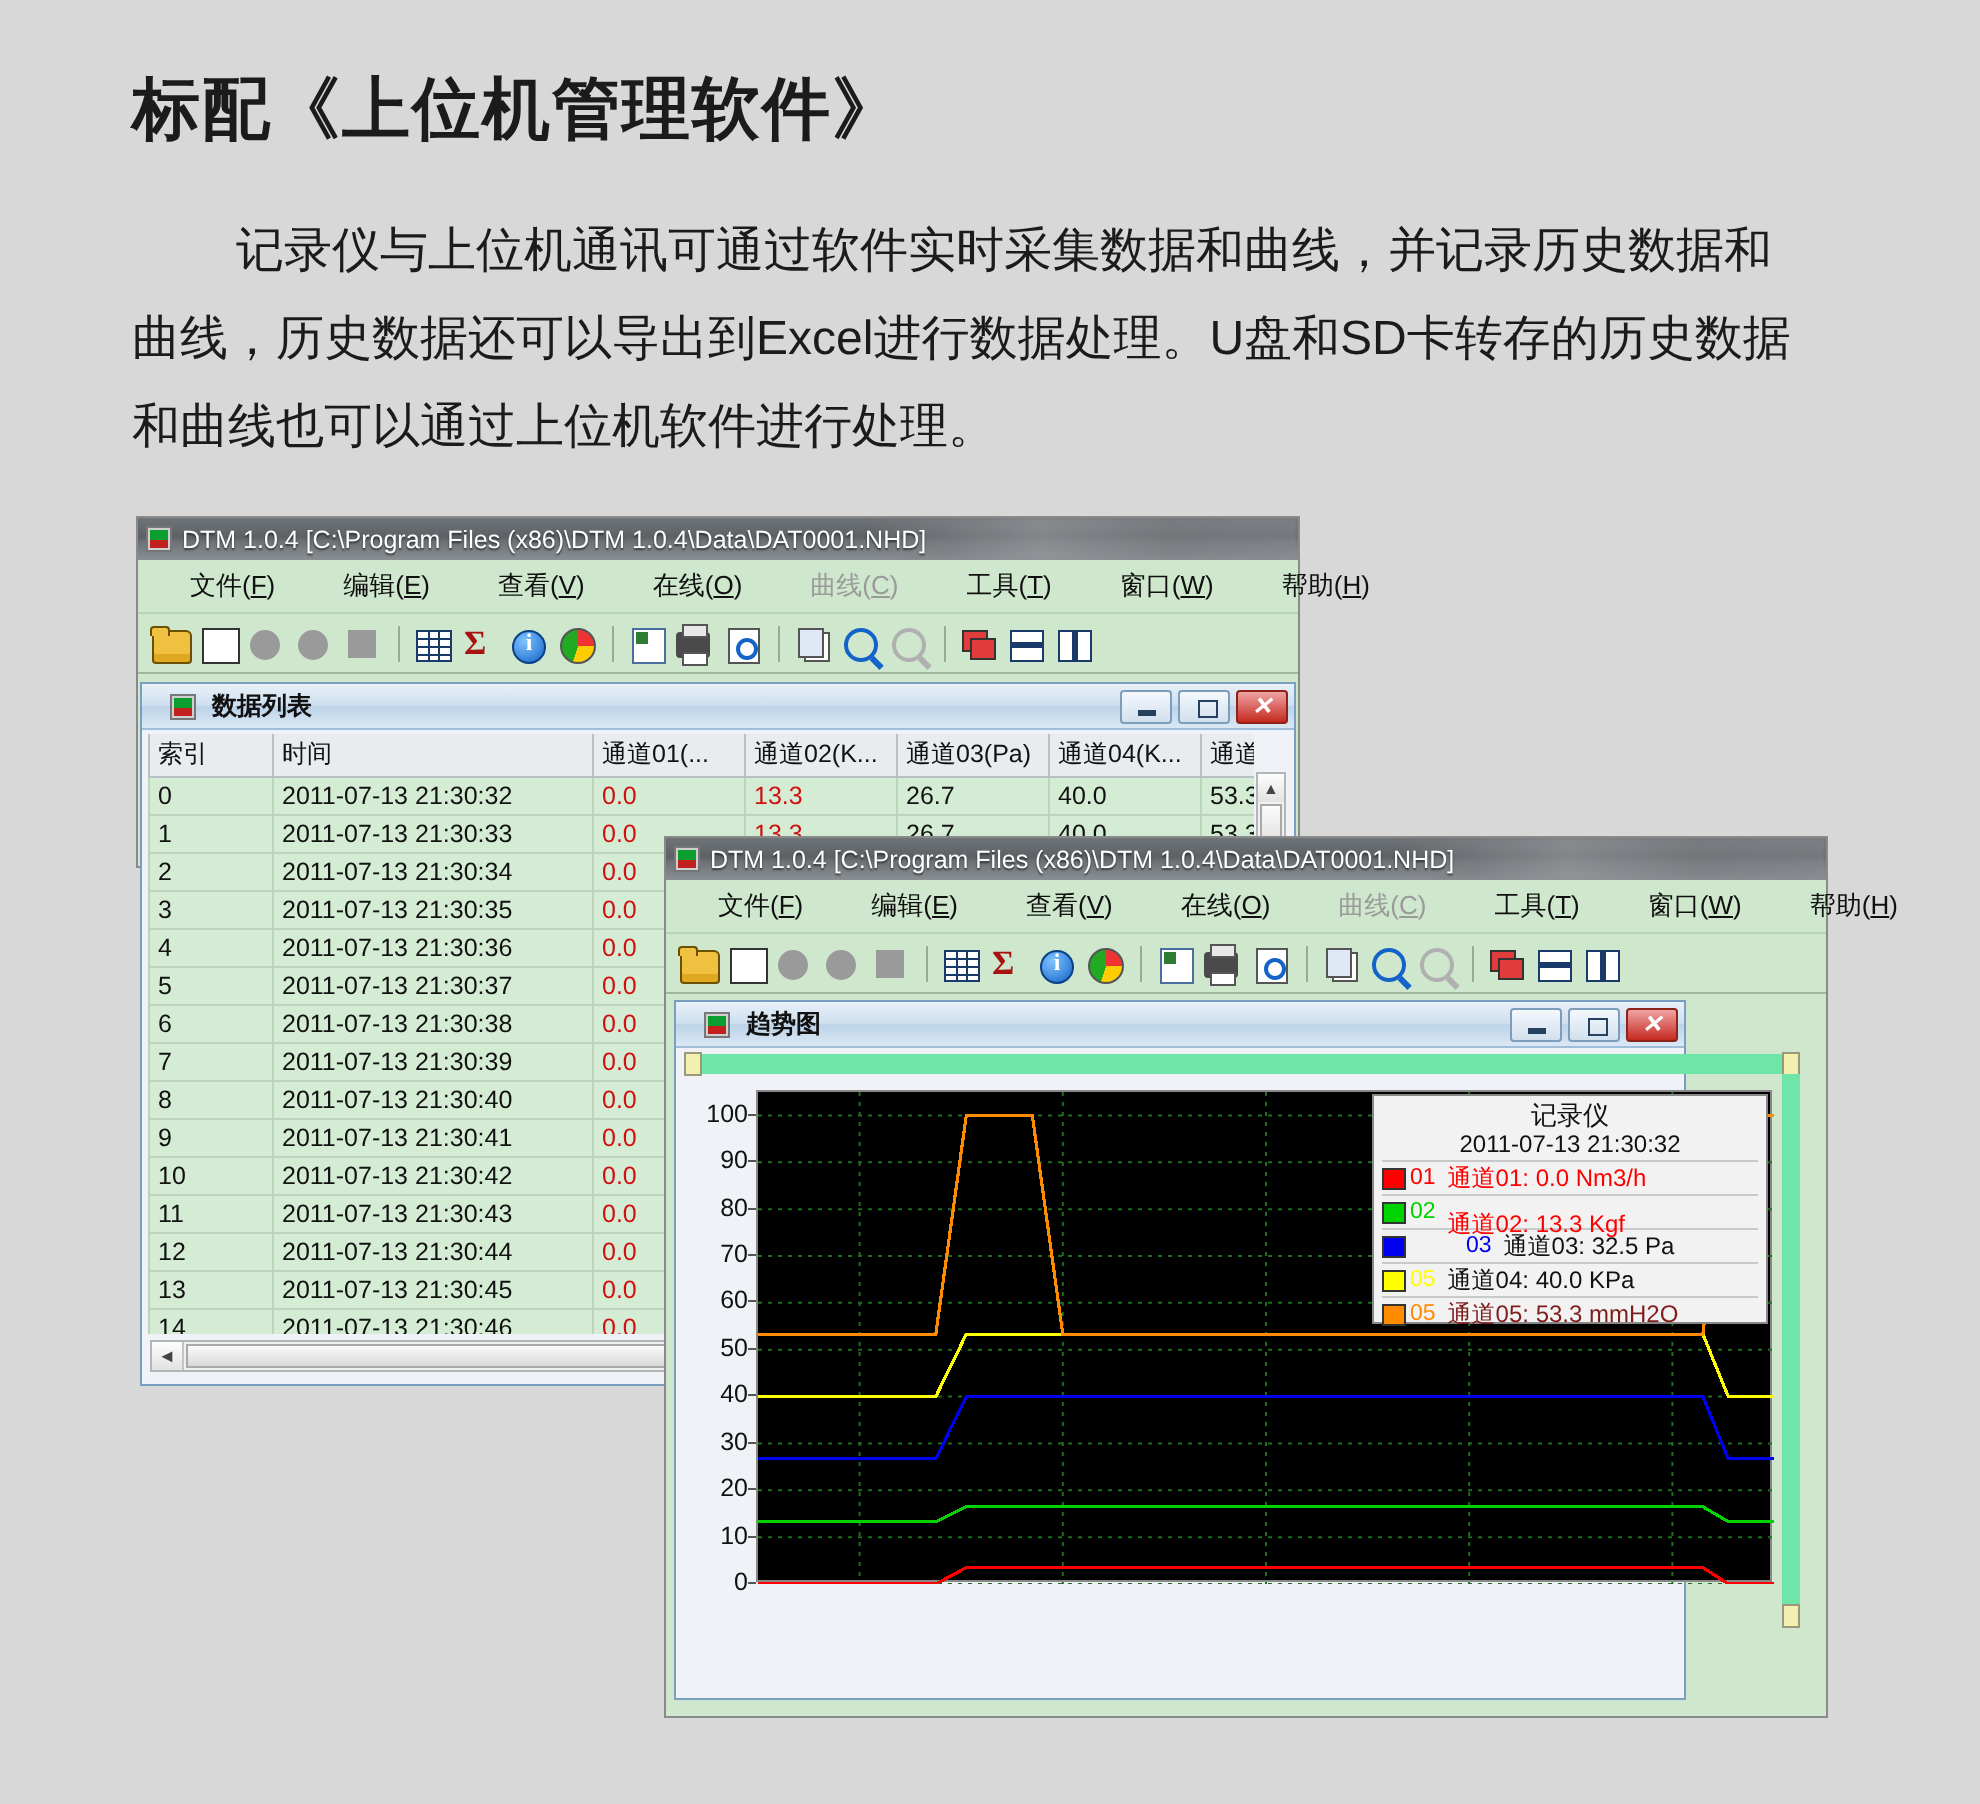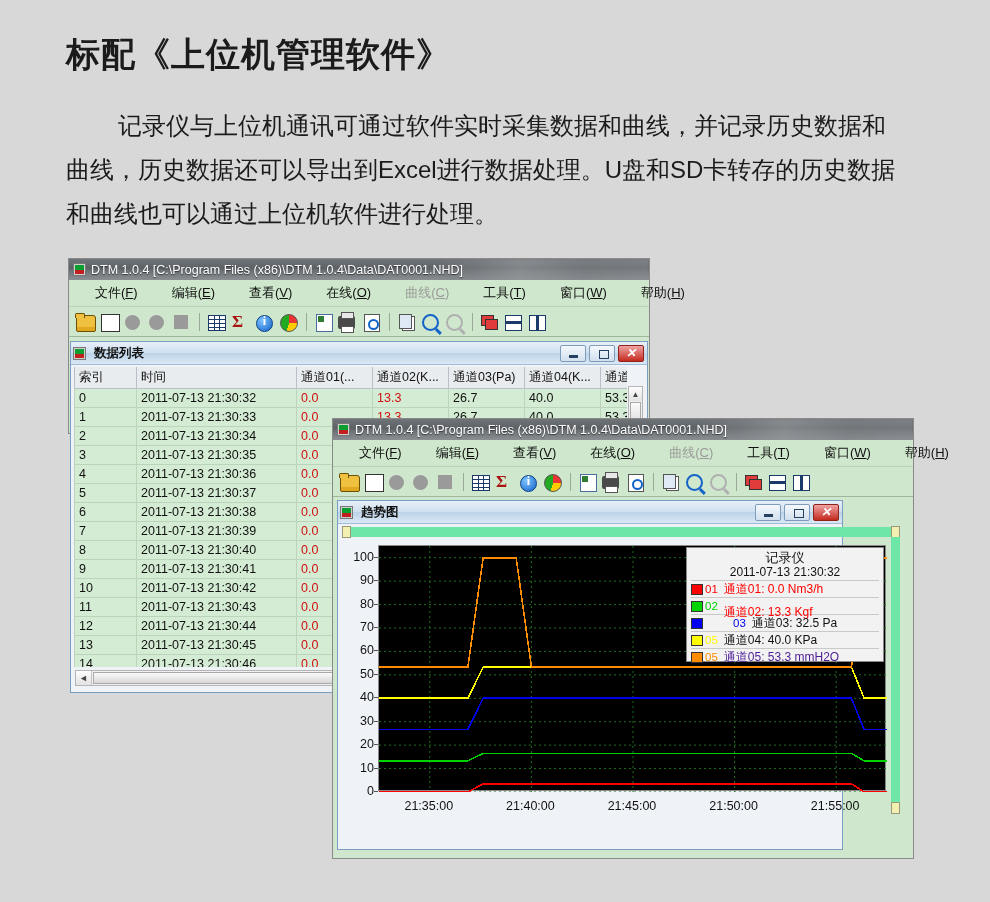--- a/index.html
+++ b/index.html
@@ -106,21 +106,21 @@
   .g-htile{width:15px;height:14px;position:absolute;left:3px;top:4px;border:1px solid #1a3a6a;background:#fff;}
   .g-htile::after{content:"";position:absolute;left:0;top:5px;right:0;height:3px;background:#1a3a6a;}
   .g-vtile{width:15px;height:14px;position:absolute;left:3px;top:4px;border:1px solid #1a3a6a;background:#fff;}
   .g-vtile::after{content:"";position:absolute;top:0;left:6px;bottom:0;width:3px;background:#1a3a6a;}
 
   
   .mdi{position:absolute;box-sizing:border-box;border:1px solid #7a9ec0;background:#eff3f8;}
   .mdi-title{
     height:22px;display:flex;align-items:center;
     background:linear-gradient(to bottom,#e8f0f8 0%,#cfe0f0 48%,#bcd3e8 52%,#dbe8f5 100%);
-    border-bottom:1px solid #9fbcd8;padding-left:0;
+    border-bottom:1px solid #9fbcd8;padding-left:12px;
   }
   .mdi-title .tb-icon{margin-left:2px;}
   .mdi-title .ttl{font-size:12.5px;color:#111;font-weight:bold;margin-left:3px;}
   .wbtns{margin-left:auto;display:flex;align-items:center;padding-right:3px;}
   .wbtn{
     width:26px;height:17px;margin-left:3px;border:1px solid #7d9dbb;border-radius:2px;
     background:linear-gradient(to bottom,#f4f8fc,#d2e0ee);
     position:relative;box-sizing:border-box;
   }
   .wbtn.close{background:linear-gradient(to bottom,#f0a3a3,#c42a1f);border-color:#8e2318;}
@@ -606,27 +606,20 @@
         <div class="ytick" style="top: 105.429px;">60</div>
         <div style="position: absolute; right: -4px; width: 4px; height: 1px; background: rgb(85, 85, 85); top: 105.429px;"></div>
         <div class="ytick" style="top: 82px;">70</div>
         <div style="position: absolute; right: -4px; width: 4px; height: 1px; background: rgb(85, 85, 85); top: 82px;"></div>
         <div class="ytick" style="top: 58.5714px;">80</div>
         <div style="position: absolute; right: -4px; width: 4px; height: 1px; background: rgb(85, 85, 85); top: 58.5714px;"></div>
         <div class="ytick" style="top: 35.1429px;">90</div>
         <div style="position: absolute; right: -4px; width: 4px; height: 1px; background: rgb(85, 85, 85); top: 35.1429px;"></div>
         <div class="ytick" style="top: 11.7143px;">100</div>
         <div style="position: absolute; right: -4px; width: 4px; height: 1px; background: rgb(85, 85, 85); top: 11.7143px;"></div>
-      </div>
-    <div id="xaxis" style="position:absolute;left:40px;top:294px;width:508px;height:18px;">
-        <div class="xtick" style="left: 50.8px; top: 4px;">21:35:00</div>
-        <div class="xtick" style="left: 152.4px; top: 4px;">21:40:00</div>
-        <div class="xtick" style="left: 254px; top: 4px;">21:45:00</div>
-        <div class="xtick" style="left: 355.6px; top: 4px;">21:50:00</div>
-        <div class="xtick" style="left: 457.2px; top: 4px;">21:55:00</div>
       </div>
 
     <div class="legend" id="legend" style="left:348px;top:46px;width:198px;height:115px;">
       <div class="lg-title">记录仪</div>
       <div class="lg-date">2011-07-13 21:30:32</div>
       <div id="legend-rows">
           <div class="lg-row">
             <span class="lg-sw" style="background: rgb(255, 0, 0);"></span>
             <span class="lg-no" style="color: rgb(255, 0, 0);">01</span>
             <span class="lg-txt" style="color: rgb(255, 0, 0);">通道01: 0.0 Nm3/h</span>
@@ -642,18 +635,18 @@
             <span class="lg-txt" style="color: rgb(17, 17, 17);">通道03: 32.5 Pa</span>
           </div>
           <div class="lg-row">
             <span class="lg-sw" style="background: rgb(255, 255, 0);"></span>
             <span class="lg-no" style="color: rgb(255, 255, 0);">05</span>
             <span class="lg-txt" style="color: rgb(17, 17, 17);">通道04: 40.0 KPa</span>
           </div>
           <div class="lg-row">
             <span class="lg-sw" style="background: rgb(255, 140, 0);"></span>
             <span class="lg-no" style="color: rgb(255, 140, 0);">05</span>
-            <span class="lg-txt" style="color: #4c1d95;">通道05: 53.3 mmH2O</span>
+            <span class="lg-txt" style="color: #7f1d1d;">通道05: 53.3 mmH2O</span>
           </div>
         </div>
     </div>
   </div>
 </div>
 
 </body></html>

